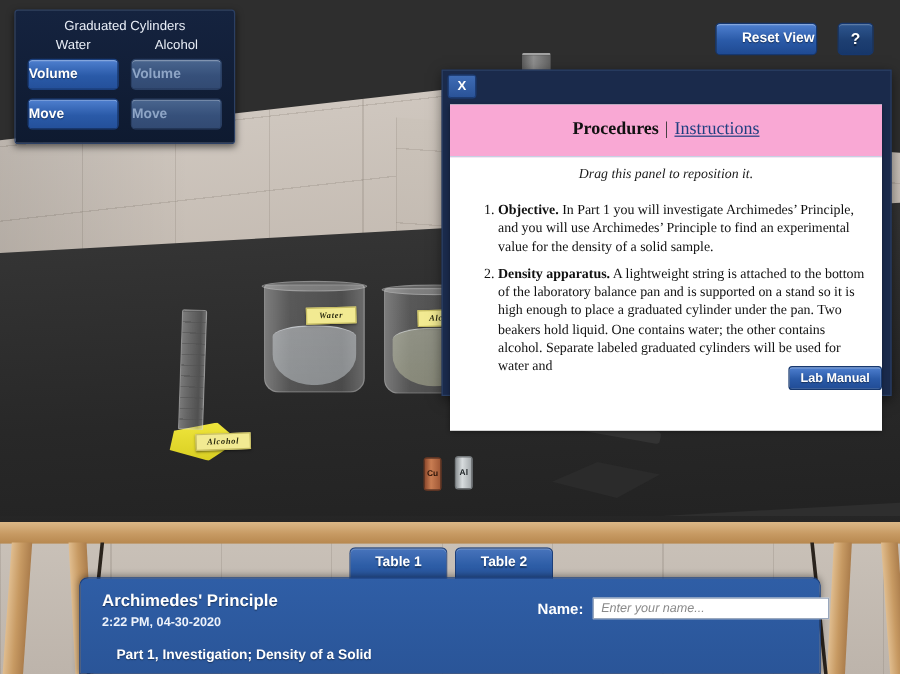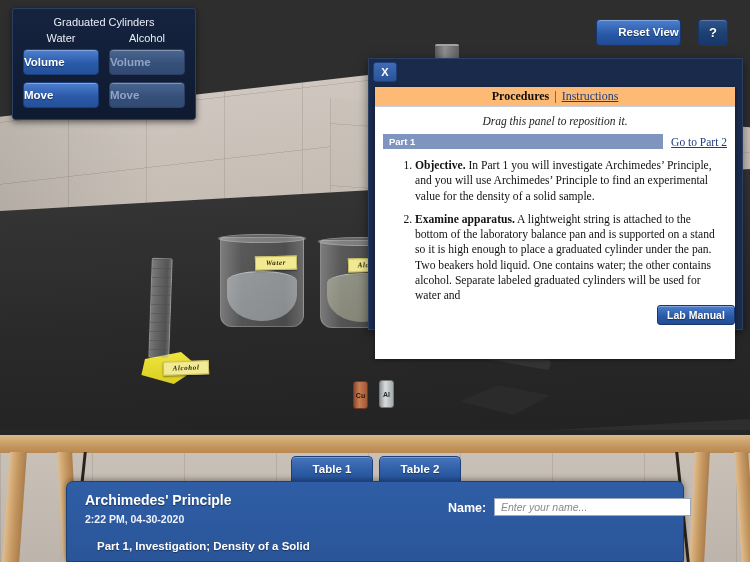--- a/index.html
+++ b/index.html
@@ -174,23 +174,23 @@
 
   
   #proc-wrap { position:absolute; left:368px; top:58px; width:375px; height:272px; }
   #proc-back { position:absolute; inset:0; background:#1a2a4b;
     border:1px solid #2a3f63; box-shadow:0 3px 10px rgba(0,0,0,.5); }
   #proc-close { position:absolute; left:5px; top:4px; width:24px; height:20px;
     background:linear-gradient(180deg,#3f6cb5,#2a5398); border:1px solid #1d3f7a; border-radius:3px;
     color:#fff; font-size:11px; font-weight:bold; text-align:center; line-height:18px; cursor:pointer;}
   #proc-card { position:absolute; left:7px; top:29px; width:360px; height:272px;
     background:#fff; overflow:hidden; box-shadow:0 1px 4px rgba(0,0,0,.45); }
-  #proc-head { height:20px; background:#fdba74; border-bottom:1px solid #c7d0e3;
+  #proc-head { height:44px; background:#f9a8d4; border-bottom:1px solid #c7d0e3;
     display:flex; align-items:center; justify-content:center;
-    font-family:"Liberation Serif", serif; font-size:12px; color:#111; }
+    font-family:"Liberation Serif", serif; font-size:15px; color:#111; }
   #proc-head b { font-weight:bold; }
   #proc-head .sep { margin:0 5px; color:#333; }
   #proc-head a { color:#1f3f80; text-decoration:underline; }
   #proc-drag { text-align:center; font-family:"Liberation Serif", serif;
     font-style:italic; font-size:11.5px; color:#1a1a1a; padding:8px 0 7px; }
   #proc-partrow { display:flex; align-items:center; padding:0 8px; gap:8px;}
   #part-bar { flex:1; height:15px; background:#8094c0; color:#fff; font-size:9.5px; font-weight:bold;
     line-height:15px; padding-left:6px; font-family:"Liberation Sans",sans-serif;}
   #goto-part2 { font-family:"Liberation Serif", serif; font-size:11.5px; color:#1f3f80;
     text-decoration:underline; white-space:nowrap; cursor:pointer;}
@@ -308,32 +308,28 @@
 
     <div id="proc-card">
       <div id="proc-head">
         <b>Procedures</b>
         <span class="sep">|</span>
         <a href="#">Instructions</a>
       </div>
 
       <div id="proc-drag">Drag this panel to reposition it.</div>
 
-      <div id="proc-partrow">
-        <div id="part-bar">Part 1</div>
-        <div id="goto-part2">Go to Part 2</div>
-      </div>
 
       <div id="proc-body">
         <ol>
           <li>
             <b>Objective.</b><span> In Part 1 you will investigate Archimedes’ Principle, and you will use Archimedes’ Principle to find an experimental value for the density of a solid sample.</span>
           </li>
           <li>
-            <b>Examine apparatus.</b><span> A lightweight string is attached to the bottom of the laboratory balance pan and is supported on a stand so it is high enough to place a graduated cylinder under the pan. Two beakers hold liquid. One contains water; the other contains alcohol. Separate labeled graduated cylinders will be used for water and</span>
+            <b>Density apparatus.</b><span> A lightweight string is attached to the bottom of the laboratory balance pan and is supported on a stand so it is high enough to place a graduated cylinder under the pan. Two beakers hold liquid. One contains water; the other contains alcohol. Separate labeled graduated cylinders will be used for water and</span>
           </li>
         </ol>
       </div>
     </div>
   </div>
 
   <div id="lab-manual">Lab Manual</div>
 
   <div class="tab" id="tab-table1">Table 1</div>
   <div class="tab" id="tab-table2">Table 2</div>

